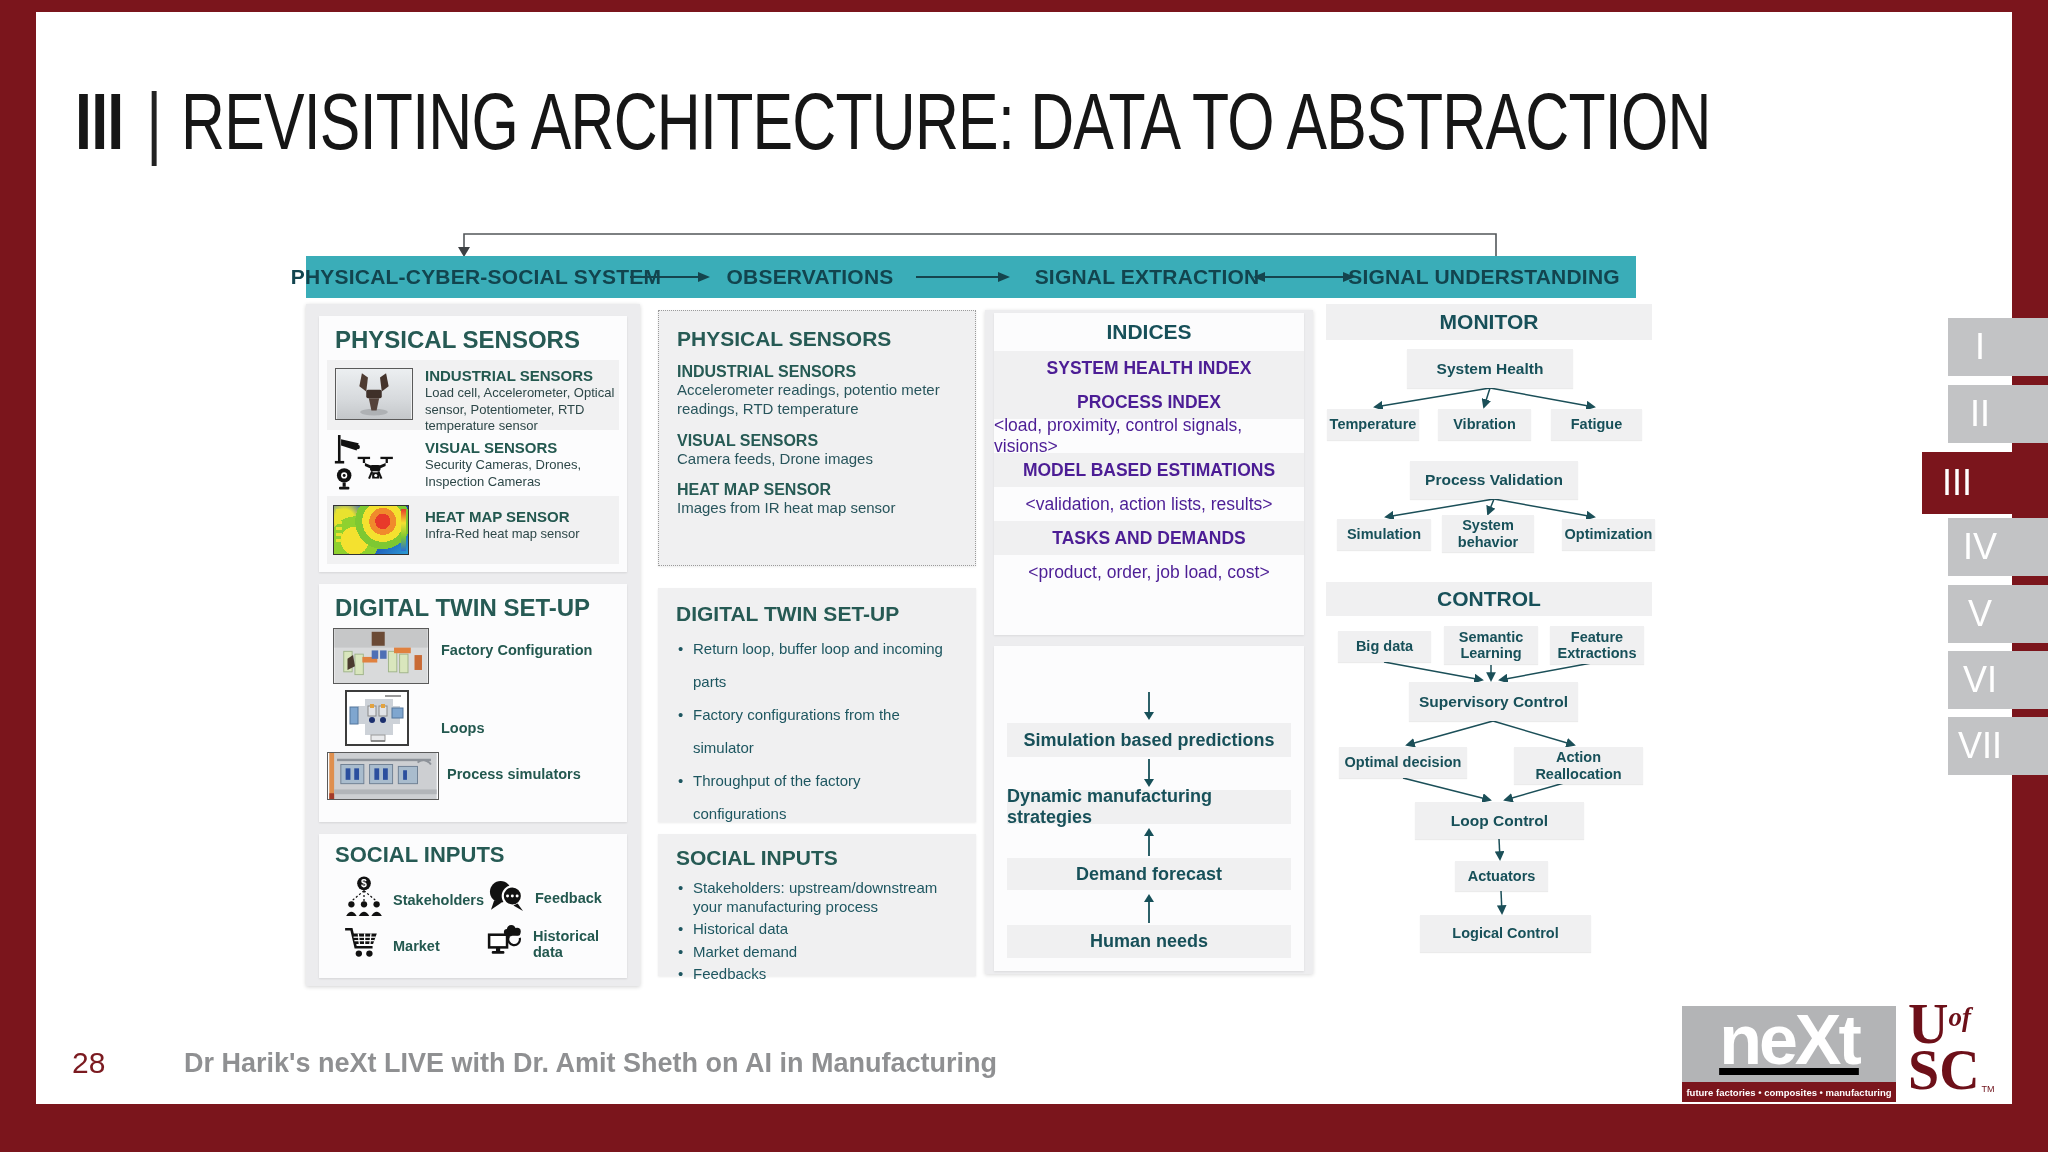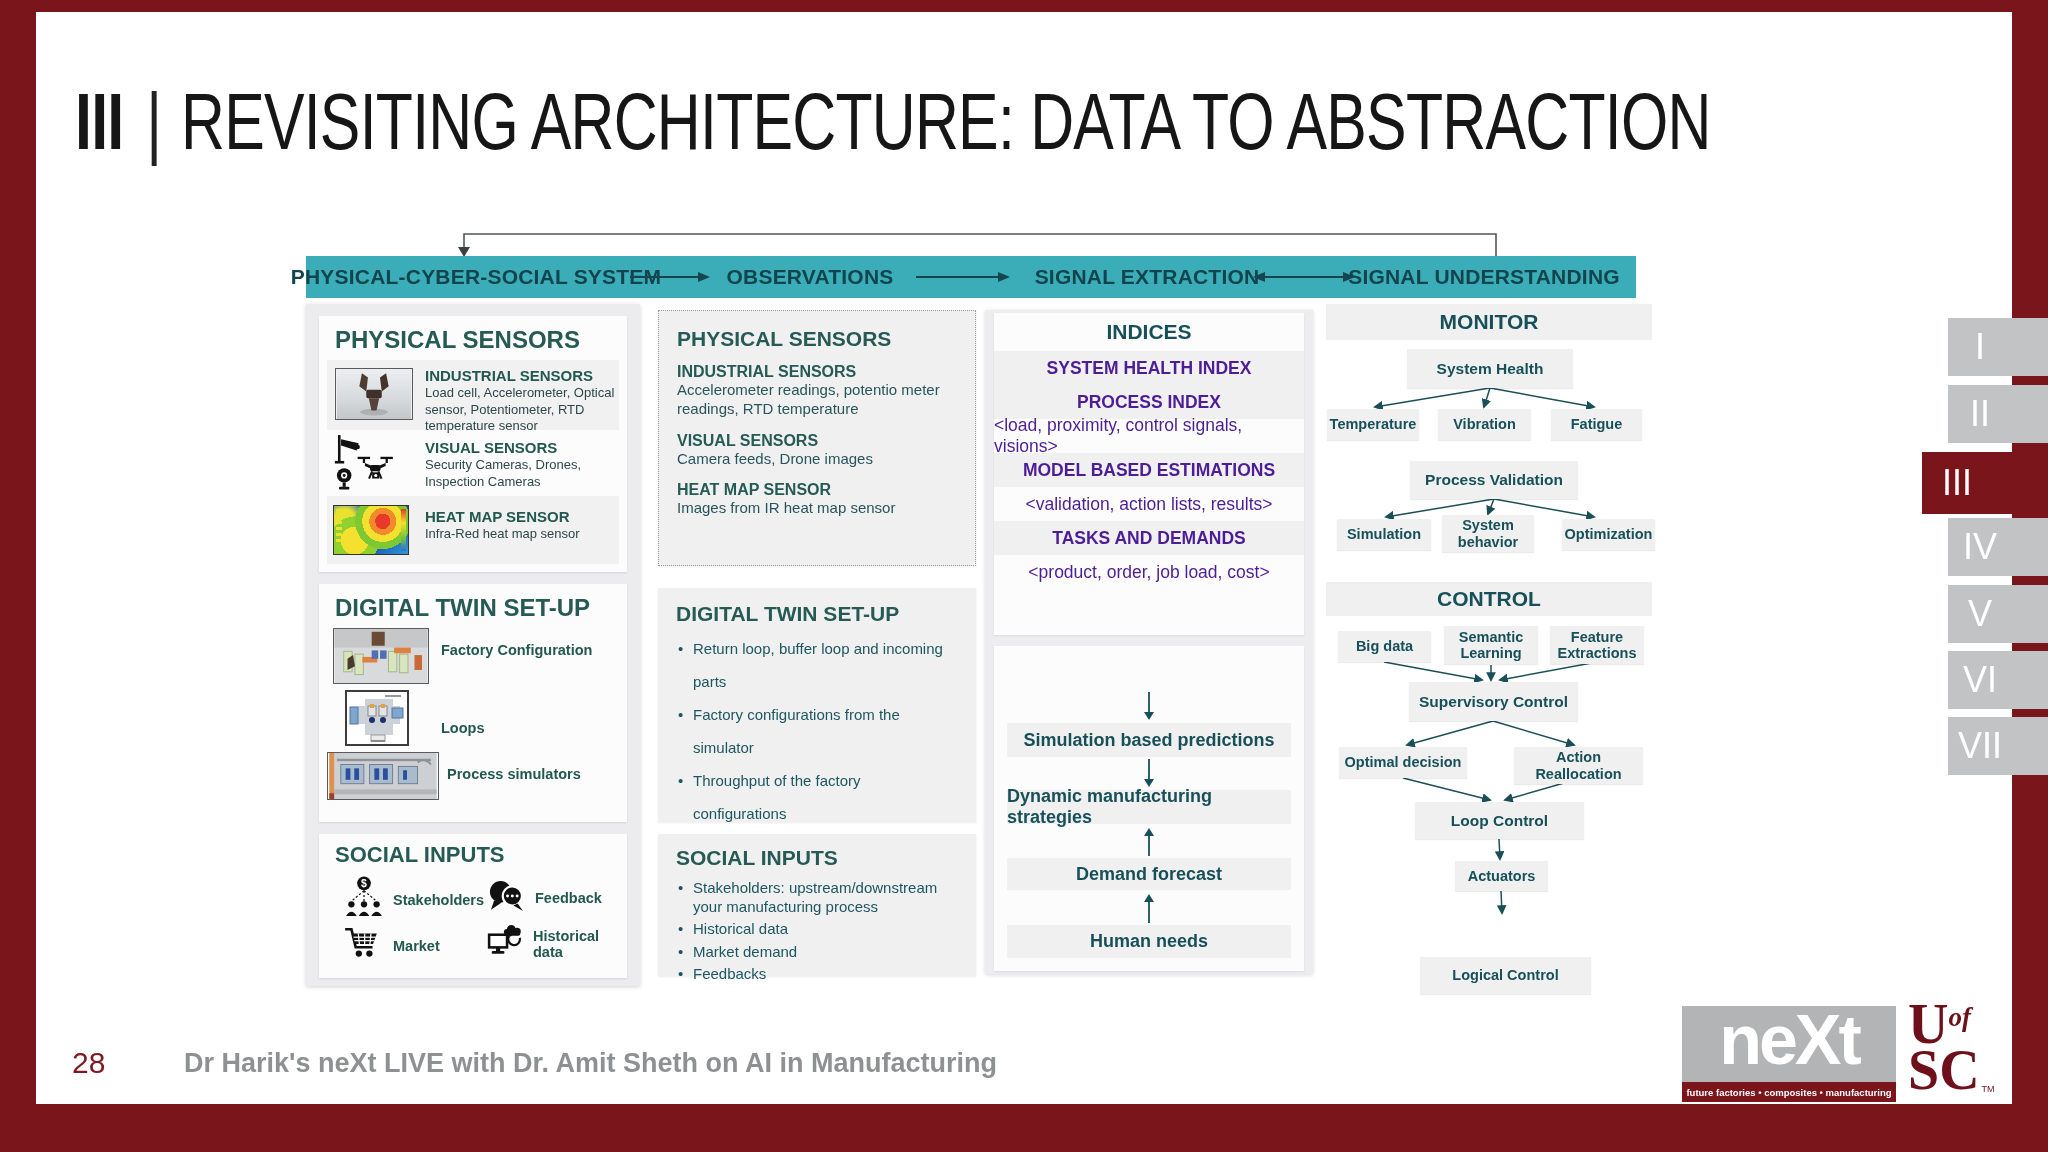--- a/index.html
+++ b/index.html
@@ -87,21 +87,21 @@
          display:flex; align-items:center; justify-content:center; padding-right:36px;
          color:#ffffff; font-size:36px; font-weight:400; cursor:pointer; }
   .tab--active { width:126px; height:62px; background:#7b151c; justify-content:flex-start; padding:0 0 0 20px; }
 
   
   .page-num { position:absolute; left:72px; top:1046px; font-size:30px; font-weight:400; color:#7b1a20; }
   .footer-caption { position:absolute; left:184px; top:1048px; font-size:27px; font-weight:700; color:#8f9092; }
 
   
   .next-logo { position:absolute; left:1682px; top:1006px; width:214px; z-index:5; }
-  .next-box { height:76px; background:#b3b4b6; display:flex; align-items:center; justify-content:center; }
+  .next-box { height:76px; background:#b3b4b6; display:flex; align-items:center; justify-content:center;text-decoration:underline; }
   .next-word { font-size:70px; font-weight:700; color:#ffffff; letter-spacing:-3px; line-height:0.9; padding-bottom:8px; }
   .next-tag { height:20px; background:#7b151c; color:#ffffff; font-size:9.5px; font-weight:700;
               display:flex; align-items:center; justify-content:center; white-space:nowrap; }
   .uofsc-logo { position:absolute; left:1908px; top:1002px; width:104px; height:100px; color:#6d1019;
                 font-family:"Liberation Serif","DejaVu Serif",serif; z-index:5; line-height:0.82; }
   .u-row1 { display:flex; align-items:flex-start; }
   .u-big { font-size:56px; font-weight:700; }
   .u-of { font-size:27px; font-weight:700; font-style:italic; margin-top:4px; }
   .u-tm { font-size:9px; align-self:flex-end; margin-left:2px; font-family:"Liberation Sans",sans-serif; }
 
@@ -470,21 +470,21 @@
 
     <div class="c4bar" style="top:278px;height:34px;">CONTROL</div>
     <div class="c4box" style="left:12px;top:327px;width:93px;height:31px;">Big data</div>
     <div class="c4box" style="left:118px;top:322px;width:94px;height:38px;">Semantic Learning</div>
     <div class="c4box" style="left:224px;top:322px;width:94px;height:38px;">Feature Extractions</div>
     <div class="c4box" style="left:83px;top:378px;width:169px;height:39px;font-size:15.5px;">Supervisory Control</div>
     <div class="c4box" style="left:13px;top:443px;width:128px;height:31px;">Optimal decision</div>
     <div class="c4box" style="left:188px;top:443px;width:129px;height:37px;">Action Reallocation</div>
     <div class="c4box" style="left:89px;top:498px;width:169px;height:37px;font-size:15.5px;">Loop Control</div>
     <div class="c4box" style="left:129px;top:557px;width:93px;height:30px;">Actuators</div>
-    <div class="c4box" style="left:94px;top:611px;width:171px;height:37px;margin-top:42px;">Logical Control</div>
+    <div class="c4box" style="left:94px;top:611px;width:171px;height:37px;">Logical Control</div>
   </div>
 
   <div class="tab" style="top:318px;">
       <span>I</span>
     </div>
   <div class="tab" style="top:385px;">
       <span>II</span>
     </div>
   <div class="tab tab--active" style="top:452px;">
       <span>III</span>

